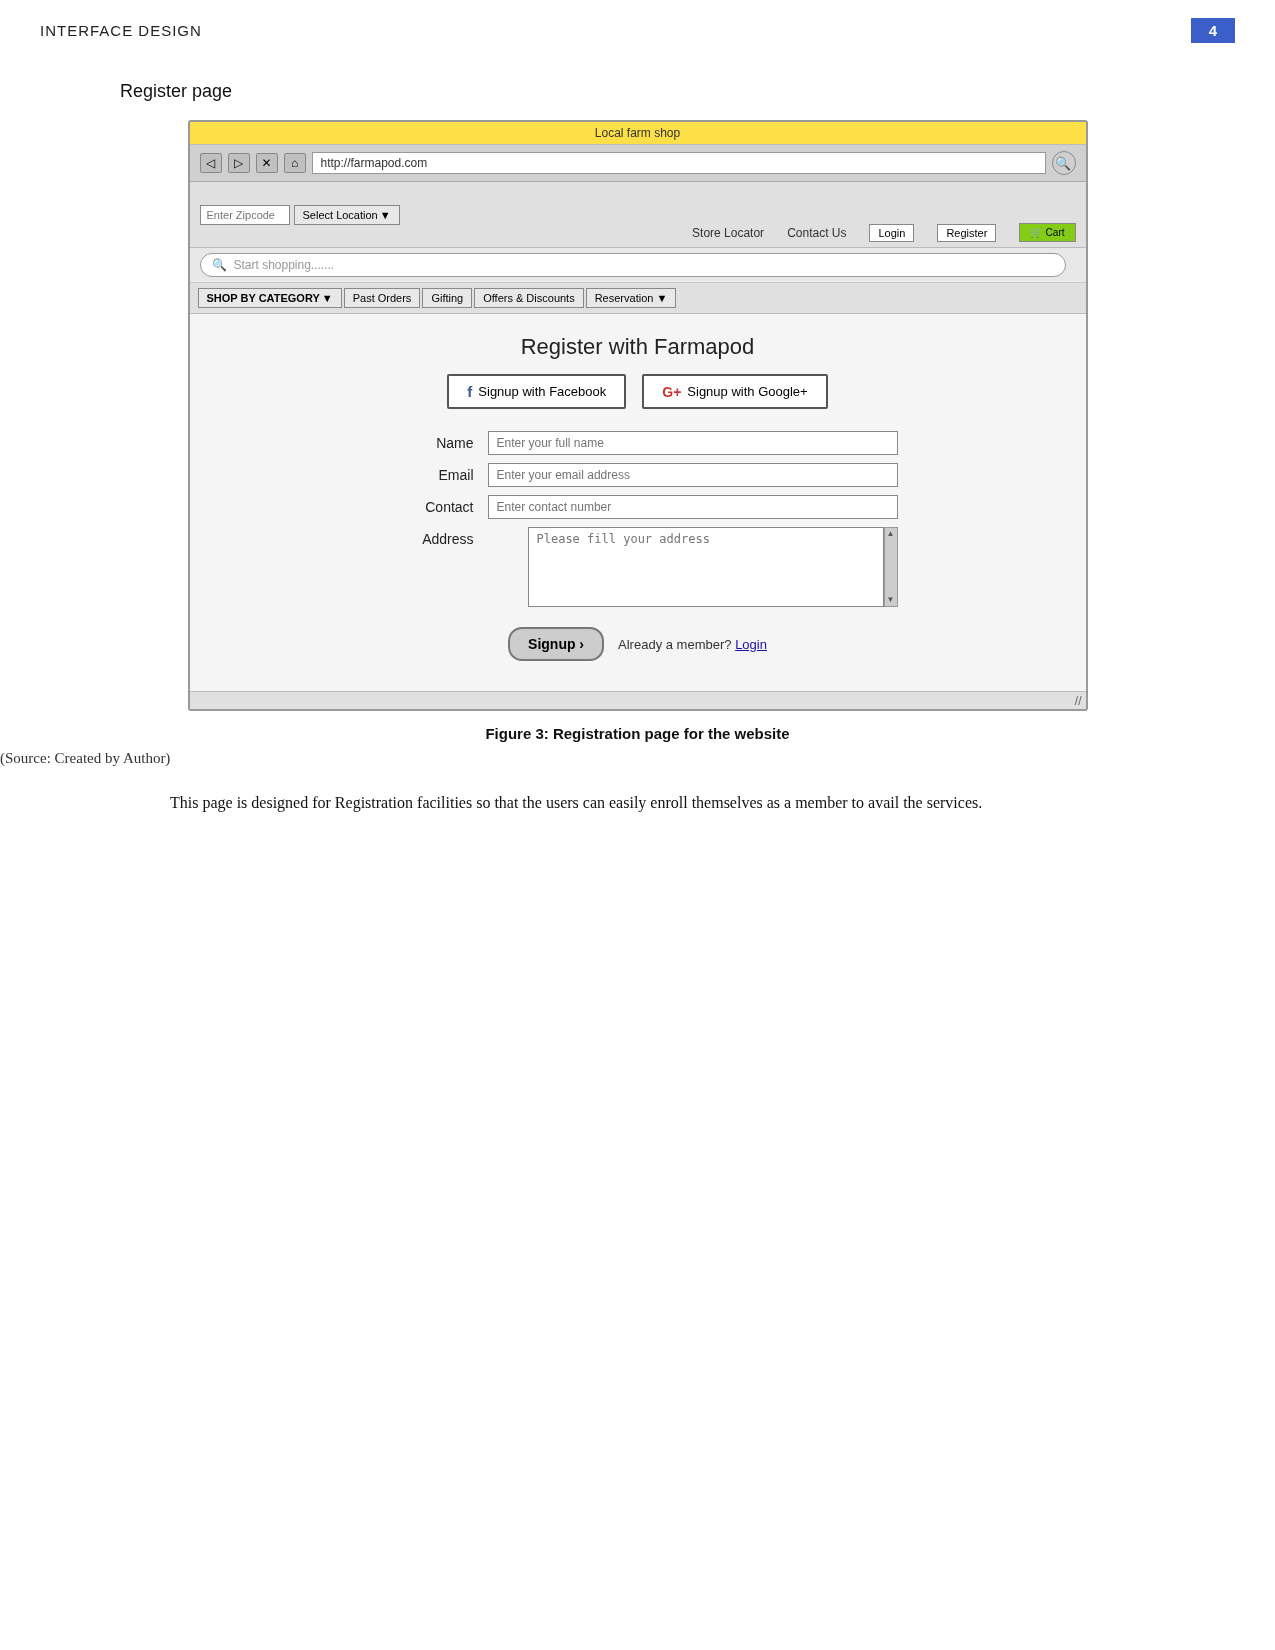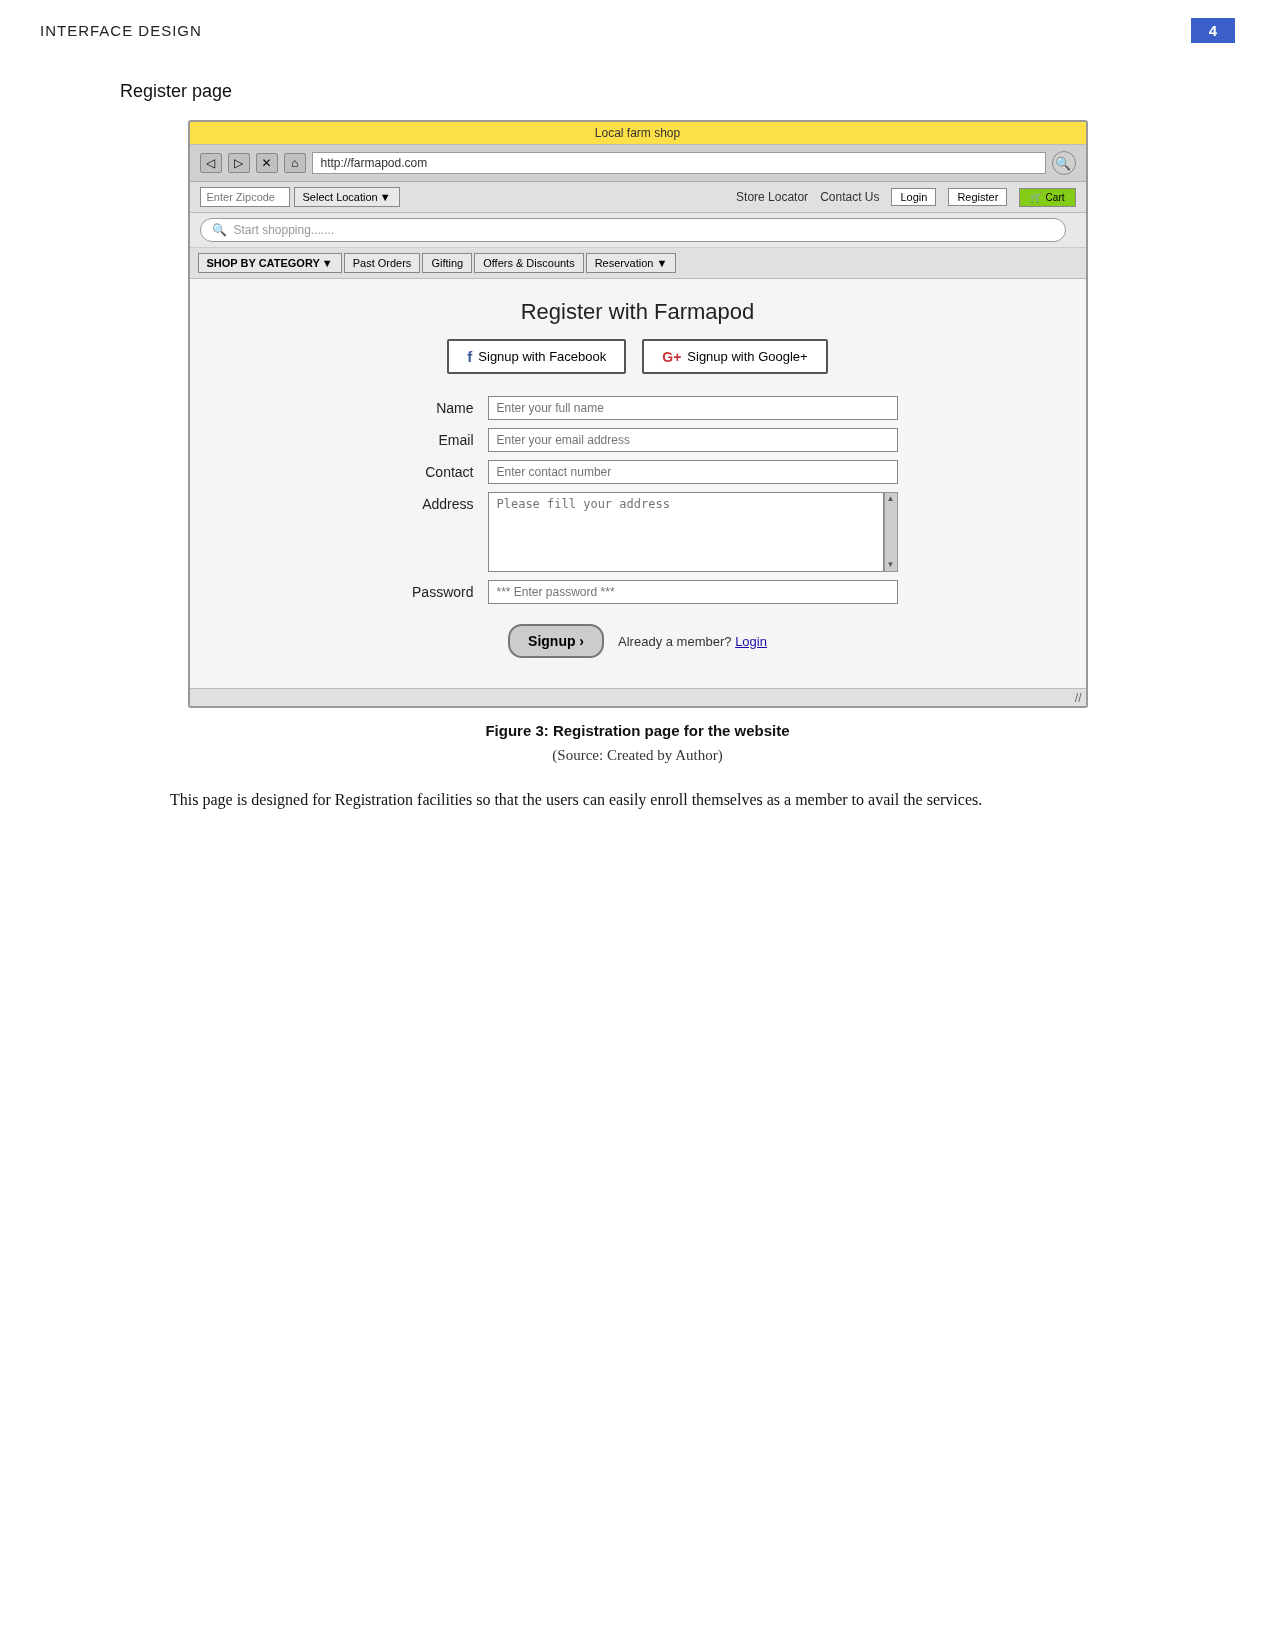--- a/index.html
+++ b/index.html
@@ -124,22 +124,23 @@
       padding: 3px 8px;
       font-size: 11px;
       cursor: pointer;
       display: flex;
       align-items: center;
       gap: 2px;
     }
     .top-nav-right {
       display: flex;
       align-items: center;
-      gap: 12px;
-      font-size: 12px;
+      gap: 23px;
+      font-size: 12px;
+      margin-top: 36px;
     }
     .top-nav-link {
       color: #333;
       text-decoration: none;
       cursor: pointer;
       font-size: 12px;
     }
     .login-btn, .register-btn {
       background: #fff;
       border: 1px solid #888;
@@ -281,20 +282,21 @@
     }
     .form-textarea {
       flex: 1;
       background: #fff;
       border: 1px solid #888;
       padding: 4px 8px;
       font-size: 12px;
       color: #666;
       height: 80px;
       resize: none;
+      margin-left: 40px;
     }
     .textarea-wrapper {
       flex: 1;
       position: relative;
       display: flex;
     }
     .textarea-scrollbar {
       width: 14px;
       background: #ccc;
       border: 1px solid #999;
@@ -365,21 +367,21 @@
     
     .figure-caption {
       text-align: center;
       font-family: Arial, sans-serif;
       font-size: 15px;
       font-weight: bold;
       margin: 14px 0 8px 0;
       color: #111;
     }
     .figure-source {
-      text-align: center;
+      text-align: left;
       font-size: 15px;
       color: #333;
       margin-bottom: 22px;
     }
 
     
     .body-text {
       font-family: 'Times New Roman', Times, serif;
       font-size: 16px;
       line-height: 1.8;
@@ -492,24 +494,20 @@
         <span class="form-label">Address</span>
         <div class="textarea-wrapper">
           <textarea class="form-textarea" style="flex: 1 1 0%; width: 100%;" placeholder="Please fill your address"></textarea>
           <div class="textarea-scrollbar">
             <span class="scrollbar-up">▲</span>
             <span class="scrollbar-down">▼</span>
           </div>
         </div>
       </div>
 
-      <div class="form-row">
-        <span class="form-label">Password</span>
-        <input class="form-input" type="password" placeholder="*** Enter password ***" style="">
-      </div>
 
       <div class="signup-row">
         <button class="signup-btn">Signup ›</button>
         <span class="already-member">
           <span>Already a member?</span>
           <span class="login-link">Login</span>
         </span>
       </div>
 
     </div>

